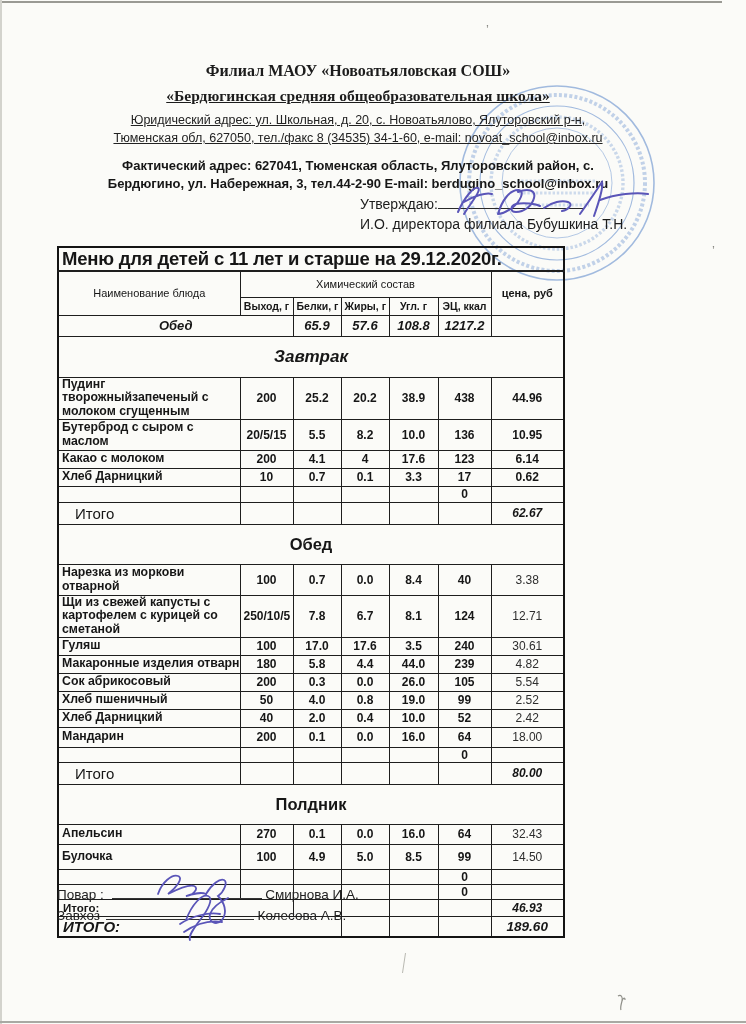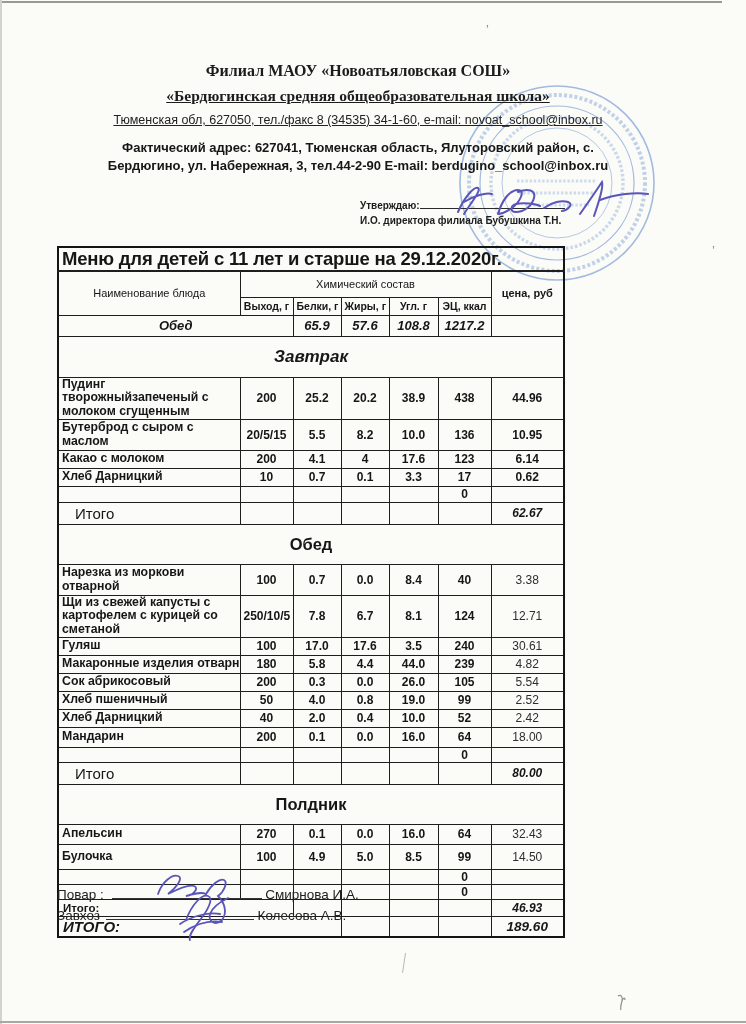--- a/index.html
+++ b/index.html
@@ -13,21 +13,21 @@
   .edge-left{position:absolute;left:0;top:0;width:2px;height:1024px;background:#d3d3cd;}
   .edge-bottom{position:absolute;left:0;top:1021px;width:746px;height:2px;background:#a9a9a3;}
   .stray{position:absolute;color:#8a8a85;font-size:13px;}
   
   .doc-header{position:absolute;left:30px;top:62px;width:656px;text-align:center;}
   .org1{font-family:"Liberation Serif",serif;font-weight:bold;font-size:16px;margin-bottom:7px;}
   .org2{font-family:"Liberation Serif",serif;font-weight:bold;font-size:15.5px;text-decoration:underline;margin-bottom:6px;}
   .legal{font-size:12.5px;text-decoration:underline;line-height:18px;color:#222;}
   .fact{font-weight:bold;font-size:13px;line-height:20px;margin-top:9px;color:#161616;}
   
-  .approve{position:absolute;left:360px;top:196px;width:330px;font-weight:bold;font-size:10px;}
+  .approve{position:absolute;left:360px;top:196px;width:330px;font-weight:normal;font-size:14px;}
   .approve .line1{white-space:nowrap;}
   .sig-underline{display:inline-block;width:145px;border-bottom:1.4px solid #2a2a2a;height:12px;}
   .approver{margin-top:4px;white-space:nowrap;}
   
   .stamp{position:absolute;left:455px;top:81px;width:204px;height:204px;pointer-events:none;opacity:.62;}
   
   .ink{position:absolute;pointer-events:none;}
   
   .menu-table{
     position:absolute;left:57px;top:246px;width:506px;
@@ -84,20 +84,21 @@
     <circle cx="102" cy="102" r="88" fill="none" stroke="#6b93cf" stroke-width="4" stroke-dasharray="3 2.2" opacity="0.65"></circle>
     <circle cx="102" cy="102" r="77" fill="none" stroke="#6b93cf" stroke-width="1.2"></circle>
     <circle cx="102" cy="102" r="66" fill="none" stroke="#6b93cf" stroke-width="3.4" stroke-dasharray="2.6 2" opacity="0.55"></circle>
     <circle cx="102" cy="102" r="55" fill="none" stroke="#6b93cf" stroke-width="1" opacity="0.8"></circle>
     <path d="M62,100 h80 M64,112 h76 M70,124 h64" stroke="#6b93cf" stroke-width="3" stroke-dasharray="2.4 1.8" opacity="0.5"></path>
   </svg>
 
   <div class="doc-header">
     <div class="org1">Филиал МАОУ «Новоатьяловская СОШ»</div>
     <div class="org2">«Бердюгинская средняя общеобразовательная школа»</div>
+    <div class="legal">Юридический адрес: ул. Школьная, д. 20, с. Новоатьялово, Ялуторовский р-н,</div>
     <div class="legal">Тюменская обл, 627050, тел./факс 8 (34535) 34-1-60,  e-mail: novoat_school@inbox.ru</div>
     <div class="fact" style="margin-bottom:-2px;">Фактический адрес: 627041, Тюменская область,    Ялуторовский район,  с.</div>
     <div class="fact" style="margin-top:0;">Бердюгино,   ул. Набережная, 3,  тел.44-2-90     E-mail: berdugino_school@inbox.ru</div>
   </div>
 
   <div class="approve">
     <div class="line1">
       <span>Утверждаю:</span><span class="sig-underline"></span>
     </div>
     <div class="approver">И.О. директора филиала Бубушкина Т.Н.</div>

